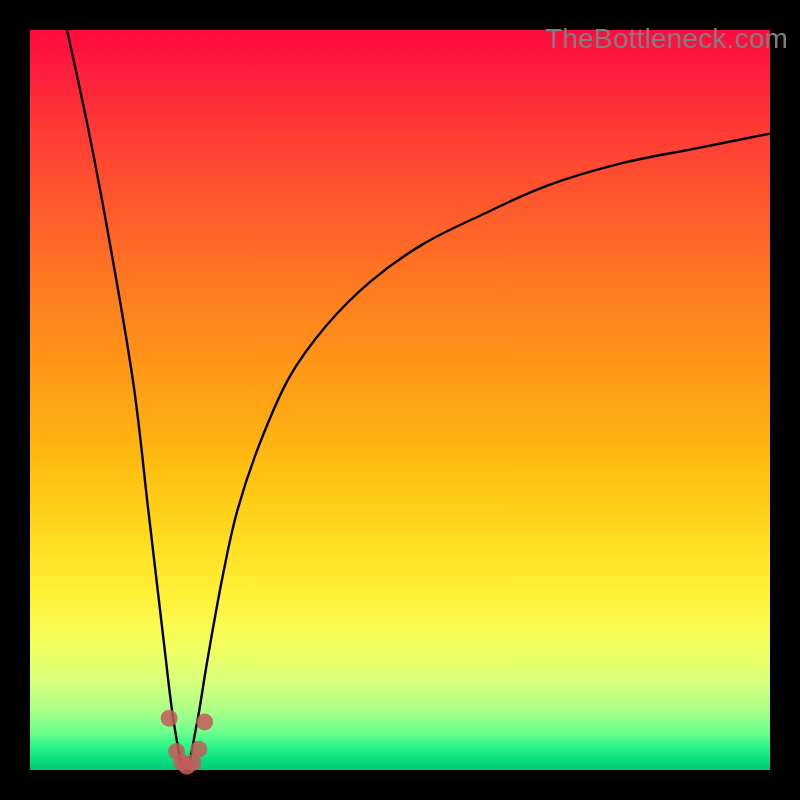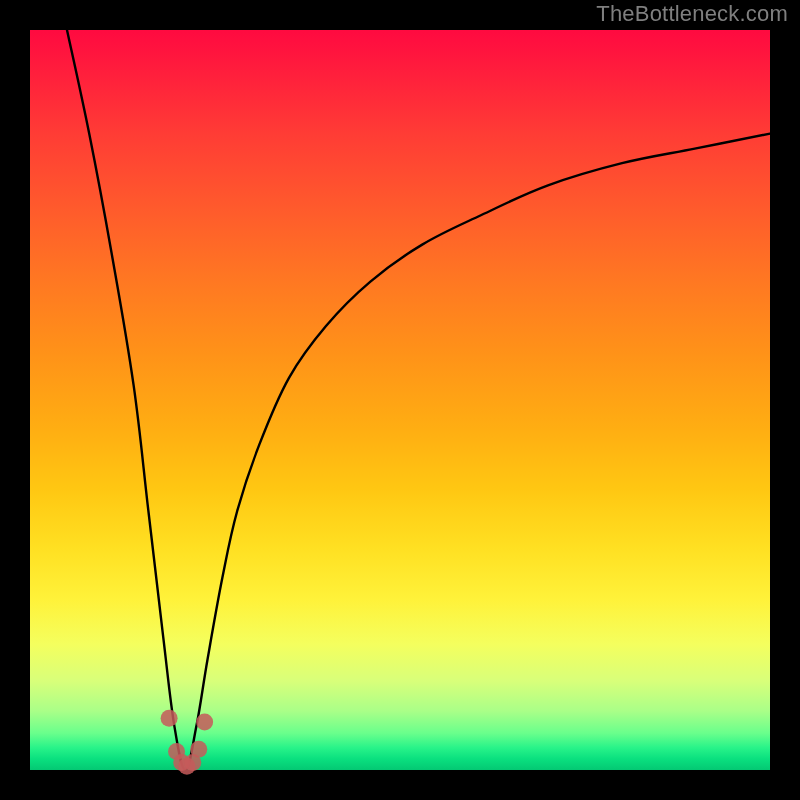--- a/index.html
+++ b/index.html
@@ -42,24 +42,24 @@
       #d8ff7a 88%,
       #aaff88 92%,
       #6aff8c 95%,
       #28f389 97%,
       #0ae07f 98.5%,
       #04c873 100%
     );
   }
   .watermark {
     position: absolute;
-    top: 1px;
+    top: 23px;
     right: 12px;
     color: #7f7f7f;
-    font-size: 22px;
+    font-size: 28px;
     letter-spacing: 0.2px;
     user-select: none;
   }
   svg.curve {
     position: absolute;
     left: 0;
     top: 0;
     width: 740px;
     height: 740px;
     overflow: visible;

